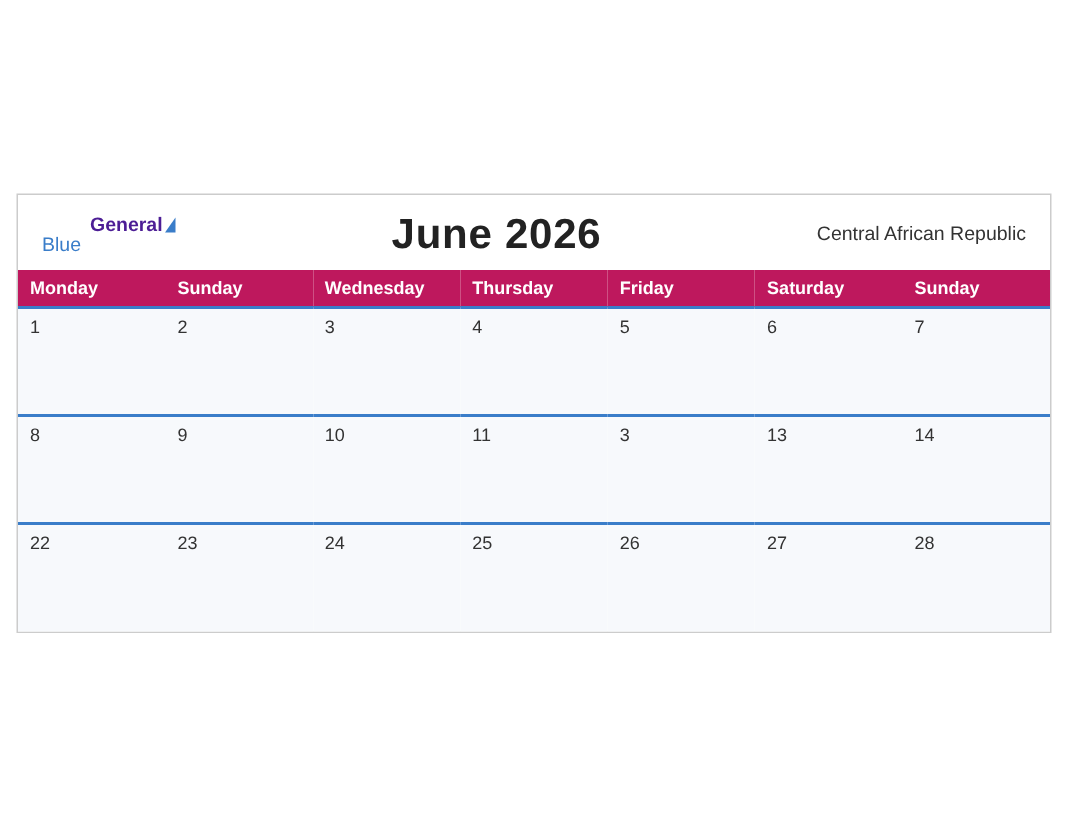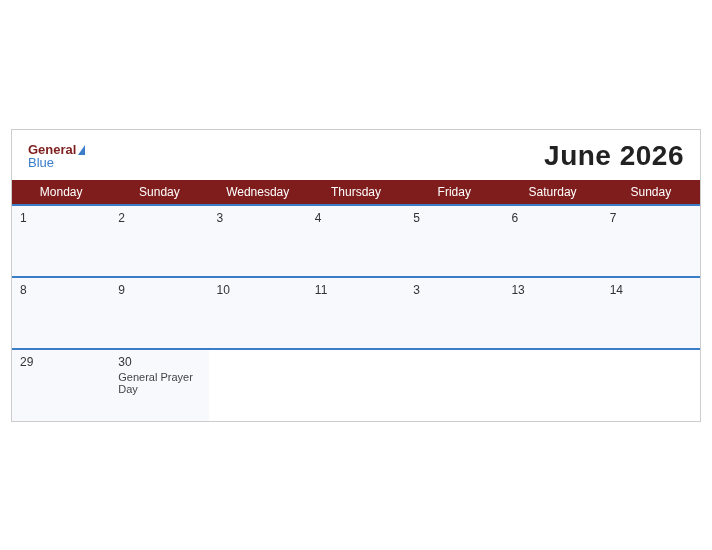--- a/index.html
+++ b/index.html
@@ -25,21 +25,22 @@
     }
     .logo {
       display: flex;
       flex-direction: column;
       align-items: flex-start;
       line-height: 1;
     }
     .logo-general {
       font-size: 13px;
       font-weight: bold;
-      color: #7f1d1d;
+      color: #4c1d95;
+      margin-left: 32px;
     }
     .logo-blue {
       font-size: 13px;
       font-weight: normal;
       color: #3a7dc9;
     }
     .logo-triangle {
       display: inline-block;
       width: 0;
       height: 0;
@@ -57,25 +58,25 @@
     .calendar-region {
       font-size: 13px;
       color: #333;
       text-align: right;
     }
     .calendar-grid {
       width: 100%;
       border-collapse: collapse;
     }
     .calendar-grid thead tr th {
-      background: #7f1d1d;
+      background: #be185d;
       color: #fff;
       font-size: 12px;
-      font-weight: normal;
-      text-align: center;
+      font-weight: bold;
+      text-align: left;
       padding: 5px 8px;
       border: none;
     }
     .calendar-grid tbody tr {
       height: 72px;
       vertical-align: top;
     }
     .calendar-grid tbody tr td {
       border-top: 2px solid #3a7dc9;
       border-right: none;
@@ -111,20 +112,21 @@
 
 <div class="calendar-container">
   <div class="calendar-header">
     <div class="logo">
       <span class="logo-general">
         General<span class="logo-triangle"></span>
       </span>
       <span class="logo-blue">Blue</span>
     </div>
     <div class="calendar-title">June 2026</div>
+    <div class="calendar-region">Central African Republic</div>
   </div>
   <table class="calendar-grid">
     <thead>
       <tr id="weekday-header-row">
       <th>Monday</th>
           <th>Sunday</th>
           <th>Wednesday</th>
           <th>Thursday</th>
           <th>Friday</th>
           <th>Saturday</th>
@@ -173,27 +175,36 @@
           </td>
           <td>
             <span class="day-number">13</span>
           </td>
           <td>
             <span class="day-number">14</span>
           </td>
         </tr>
         <tr>
           <td>
-            <span class="day-number">29</span>
-          </td>
-          <td>
-            <span class="day-number">30</span>
-            <span class="event-label">General Prayer Day</span>
-          </td>
-          <td class="empty-cell"></td>
-          <td class="empty-cell"></td>
-          <td class="empty-cell"></td>
-          <td class="empty-cell"></td>
-          <td class="empty-cell"></td>
+            <span class="day-number">22</span>
+          </td>
+          <td>
+            <span class="day-number">23</span>
+          </td>
+          <td>
+            <span class="day-number">24</span>
+          </td>
+          <td>
+            <span class="day-number">25</span>
+          </td>
+          <td>
+            <span class="day-number">26</span>
+          </td>
+          <td>
+            <span class="day-number">27</span>
+          </td>
+          <td>
+            <span class="day-number">28</span>
+          </td>
         </tr>
       </tbody>
   </table>
 </div>
 
 </body></html>

